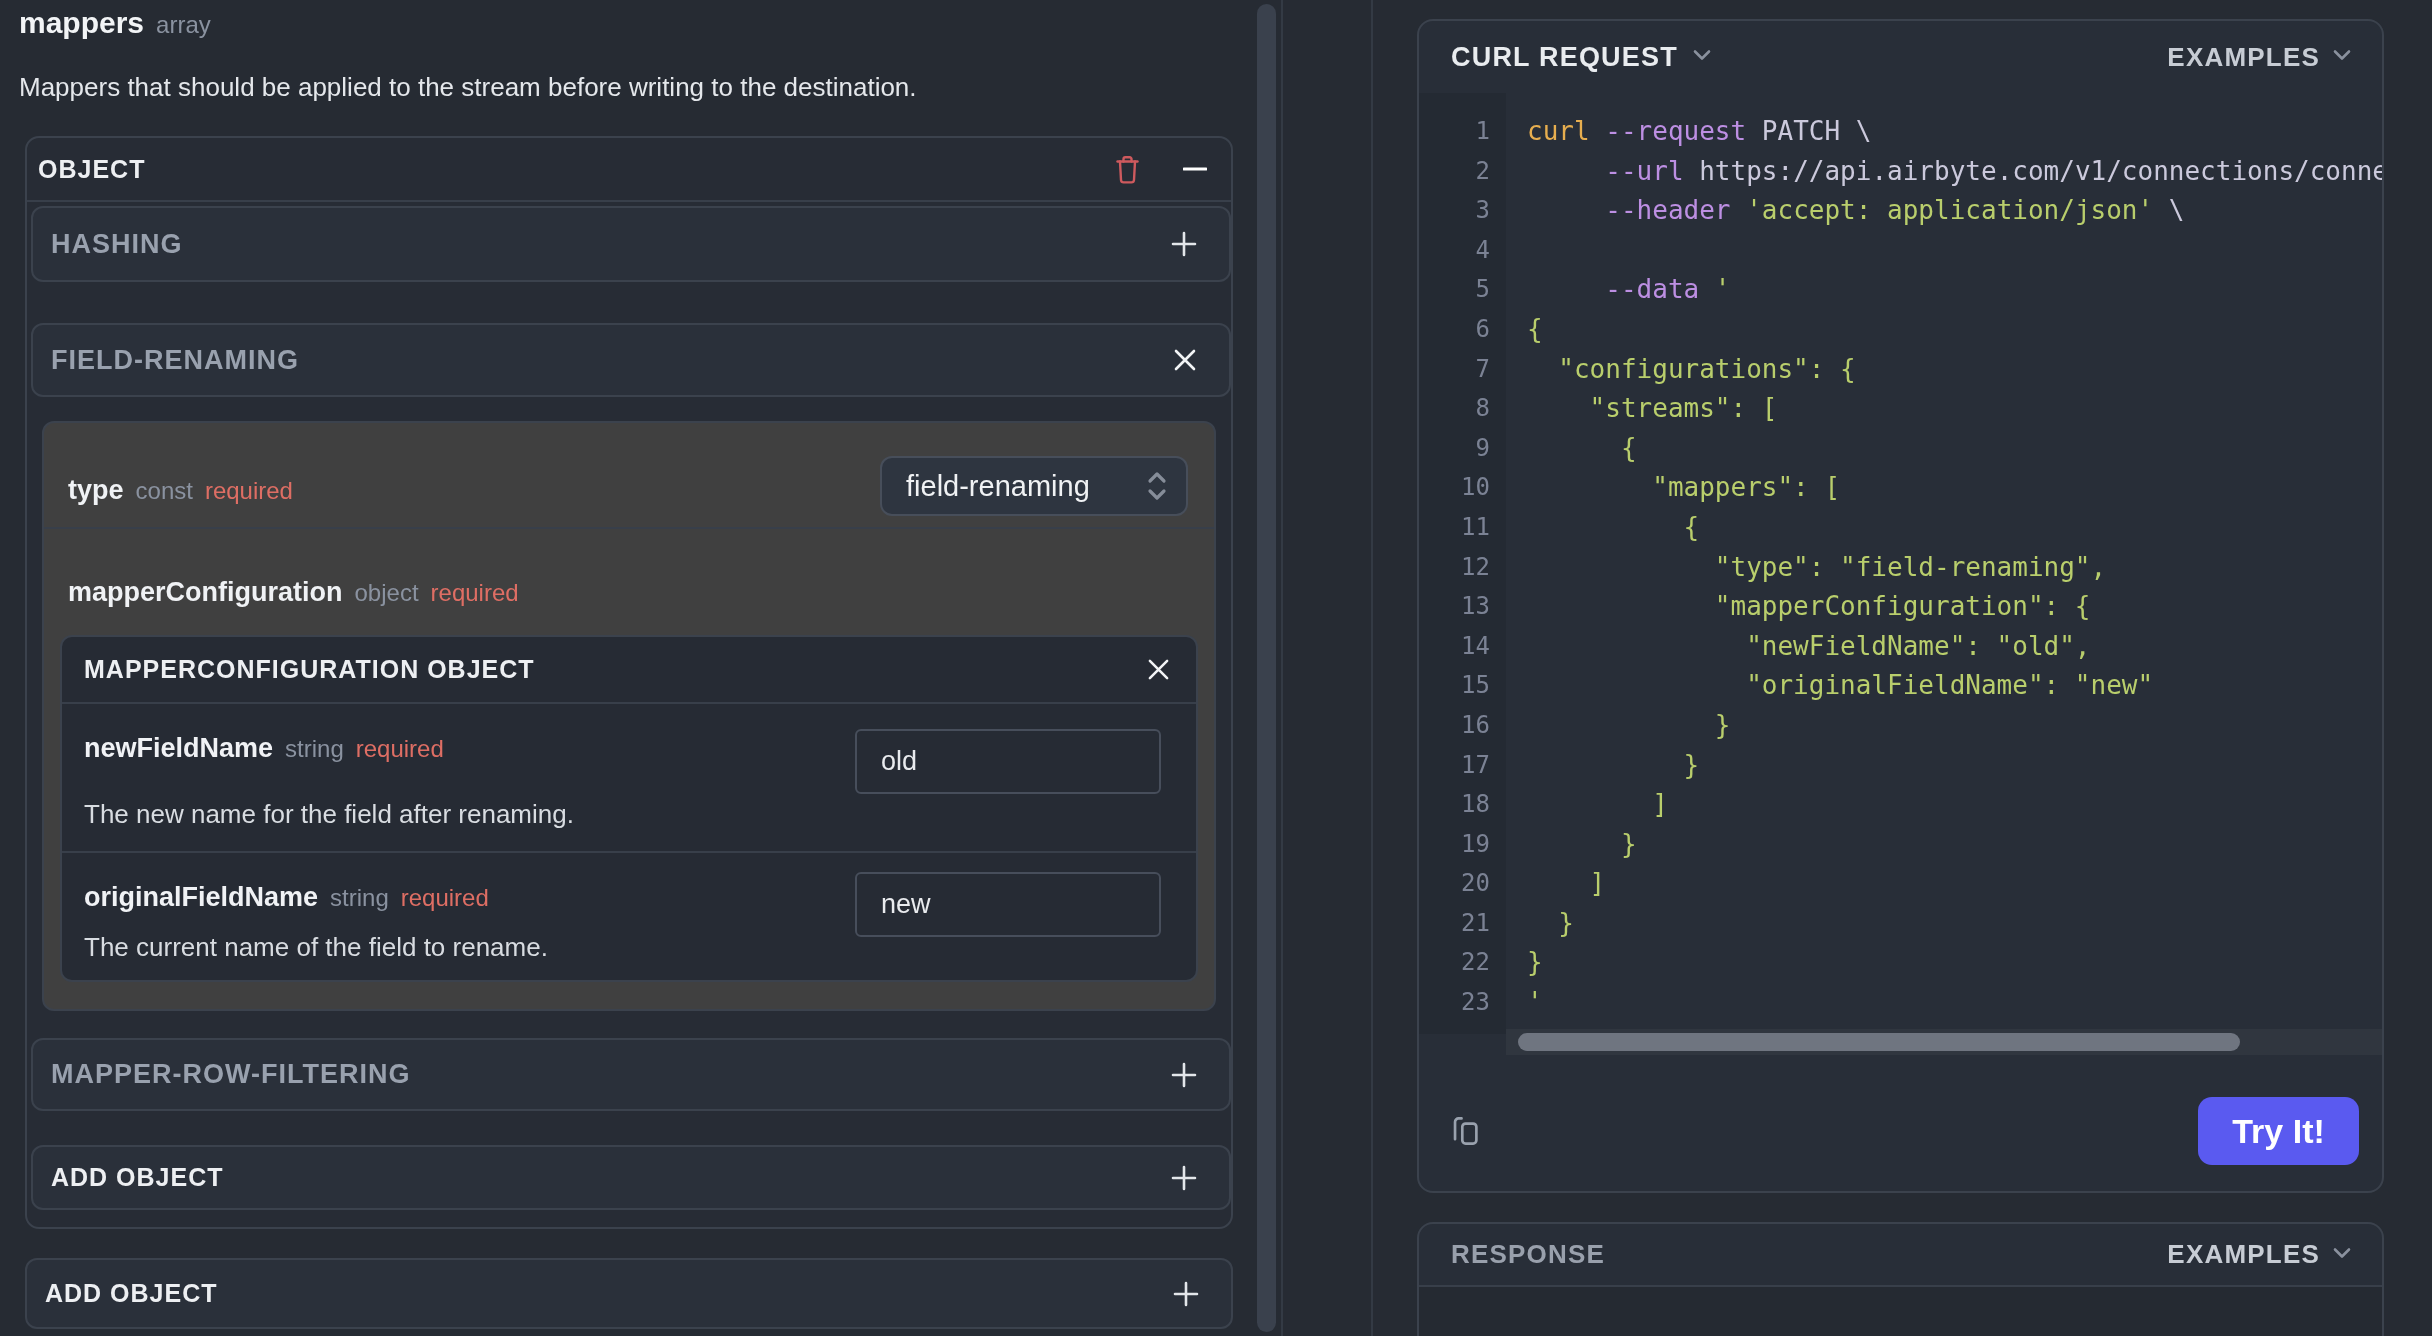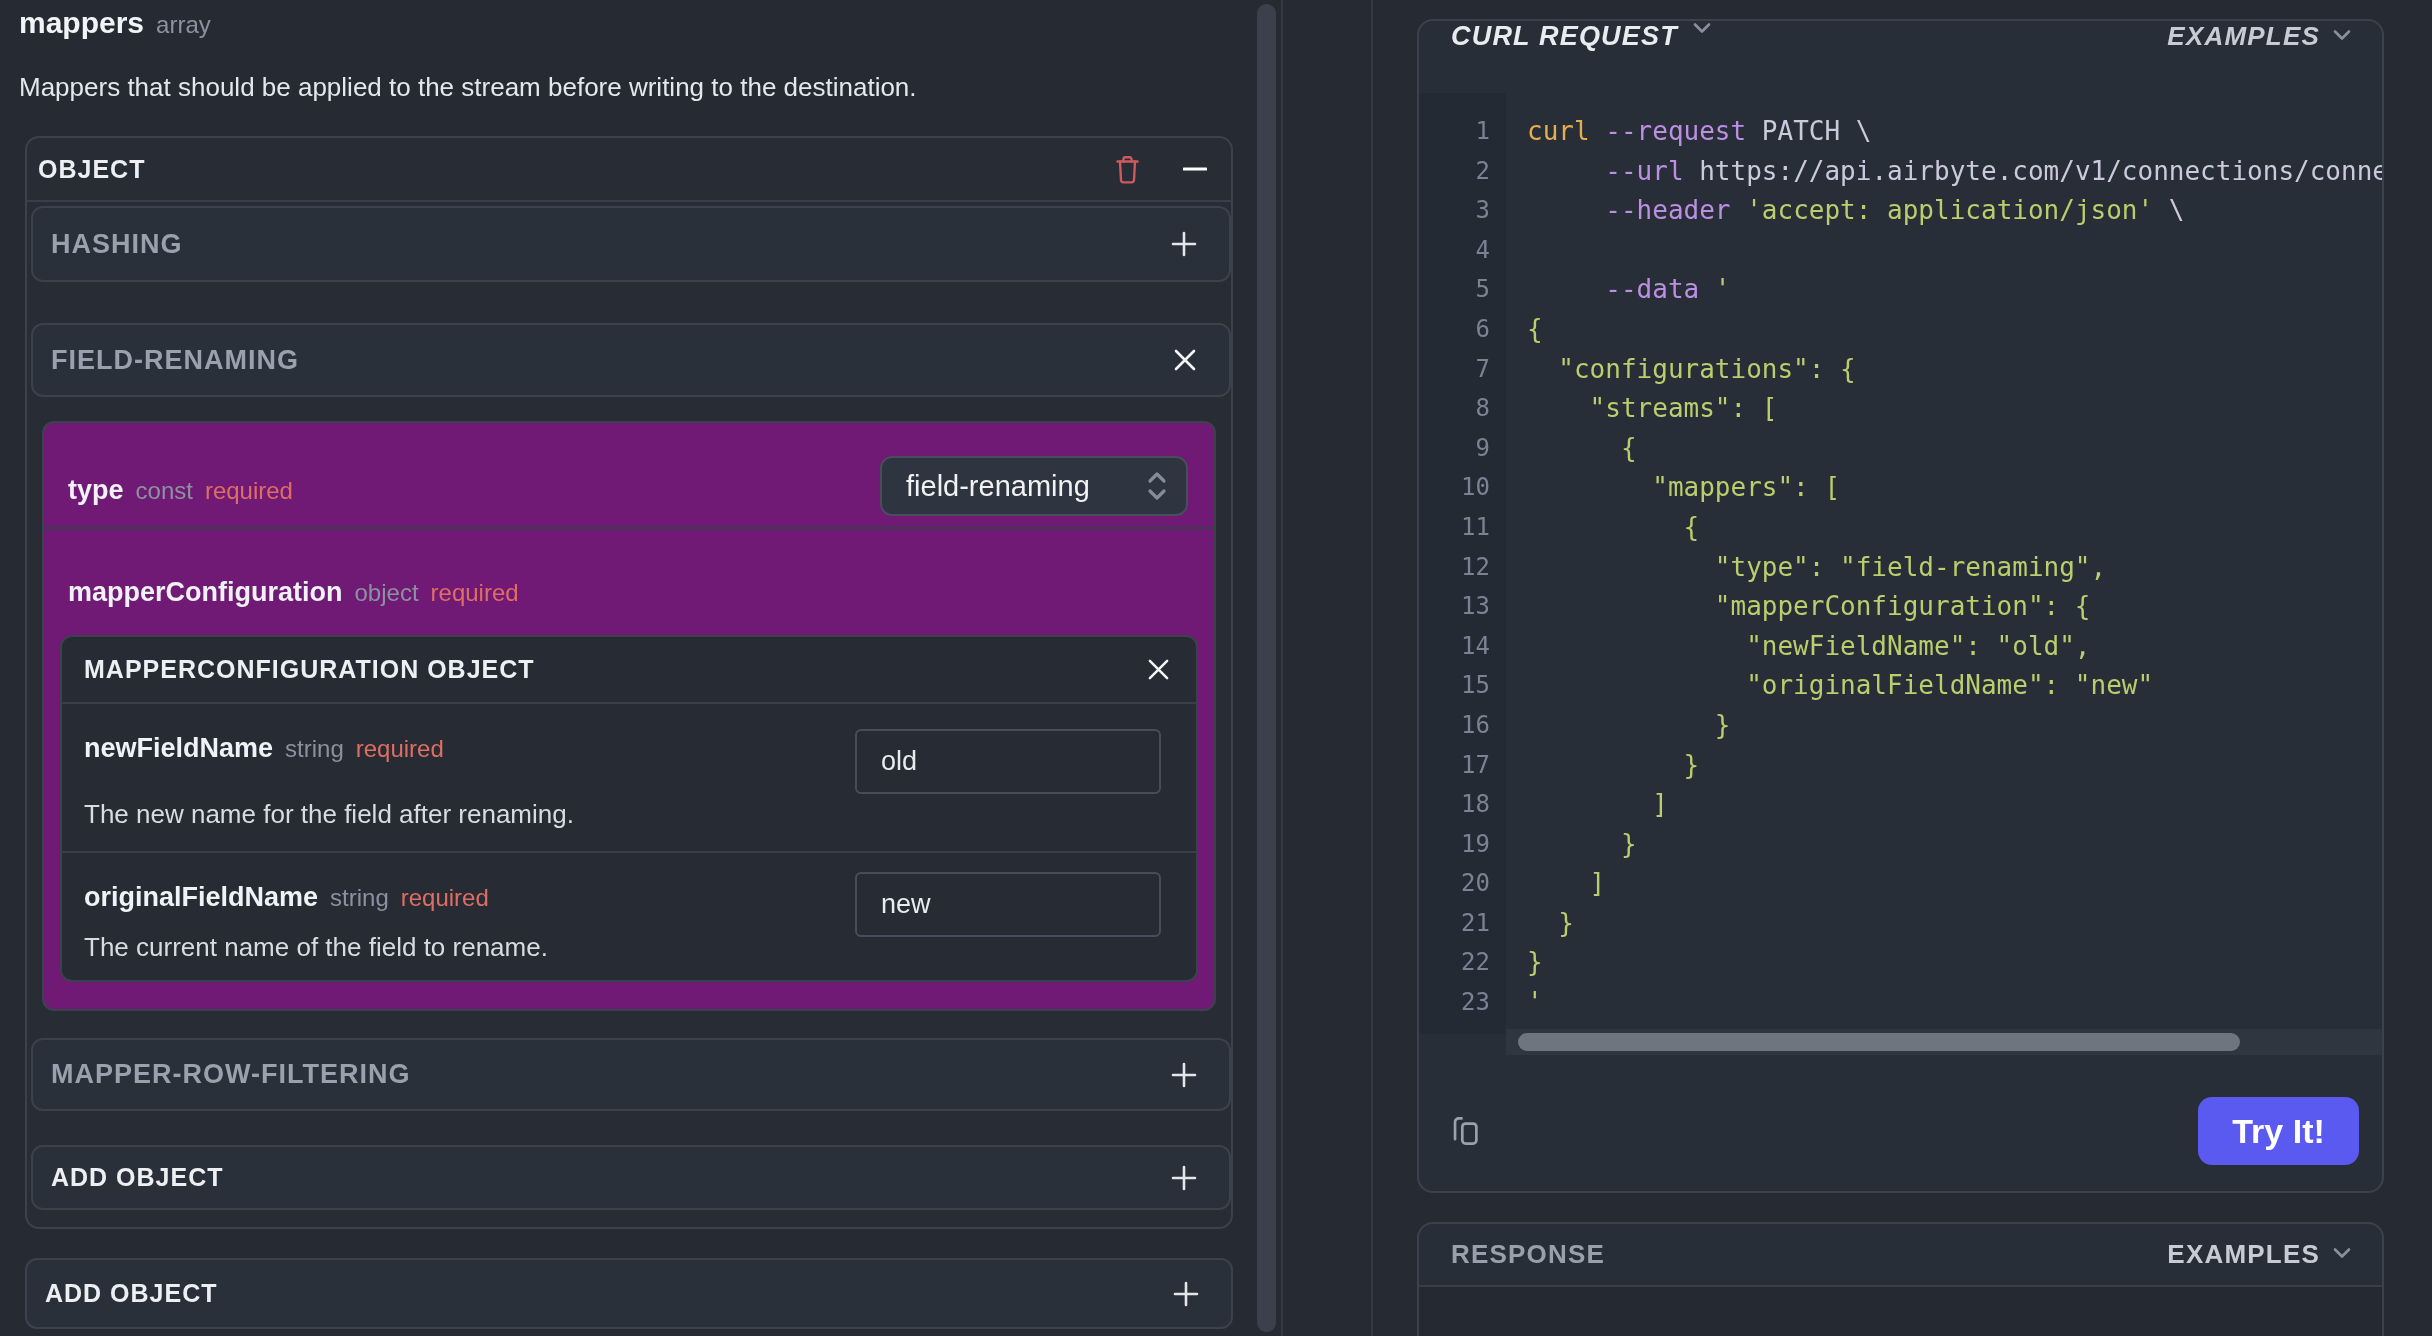--- a/index.html
+++ b/index.html
@@ -32,21 +32,21 @@
   .inner-card {
     position:absolute; left:4px; width:1200px; background:#2A303A;
     border:2px solid #3B424D; border-radius:12px;
     display:flex; align-items:center; padding:0 32px 0 18px;
   }
   .inner-label { font-size:27px; font-weight:bold; letter-spacing:1px; color:#99A1AE; }
   .inner-label.bright { color:#EDEFF2; font-size:25px; }
 
   .content-card {
     position:absolute; left:15px; top:283px; width:1174px; height:590px;
-    background:#701a75; border:2px solid #3B424D; border-radius:12px;
+    background:#404040; border:2px solid #3B424D; border-radius:12px;
   }
   .prop-row { position:absolute; left:24px; display:flex; align-items:baseline; gap:12px; }
   .prop-name { font-size:27px; font-weight:bold; color:#F0F2F5; }
   .prop-meta { font-size:24px; color:#8A92A0; }
   .prop-req  { font-size:24px; color:#DE6E64; }
   .divider-h { position:absolute; left:0; right:0; height:2px; background:#383F4A; }
 
   .select-box {
     position:absolute; left:836px; top:33px; width:308px; height:60px;
     background:#2E3540; border:2px solid #474E5A; border-radius:12px;
@@ -76,21 +76,21 @@
 
   
   .v-scrollbar { left:1257px; top:4px; width:19px; height:1328px; border-radius:10px; background:#3A414D; }
   .v-line { top:0; width:2px; height:1336px; background:#333A44; }
 
   
   .code-card {
     left:1417px; top:19px; width:967px; height:1174px;
     background:#282E38; border:2px solid #3B424D; border-radius:16px; overflow:hidden;
   }
-  .code-header { height:72px; display:flex; align-items:flex-start; padding:0 30px 0 32px;font-style:italic; }
+  .code-header { height:72px; display:flex; align-items:center; padding:0 30px 0 32px; }
   .code-title { font-size:27px; font-weight:bold; letter-spacing:1.2px; color:#E9ECEF; }
   .examples { display:flex; align-items:center; gap:12px; }
   .examples-label { font-size:26px; font-weight:bold; letter-spacing:1.2px; color:#C7CCD4; }
 
   .gutter-bg { position:absolute; left:0; top:72px; width:87px; height:941px; background:#242A33; }
   .code-lines { position:absolute; left:0; top:91px; right:0; }
   .code-line { display:flex; height:39.6px; line-height:39.6px;
                font-family:"DejaVu Sans Mono", monospace; white-space:pre; }
   .ln { width:87px; padding-right:16px; text-align:right; color:#7B8294; font-size:24px; flex:none; }
   .lc { padding-left:21px; font-size:26px; }

